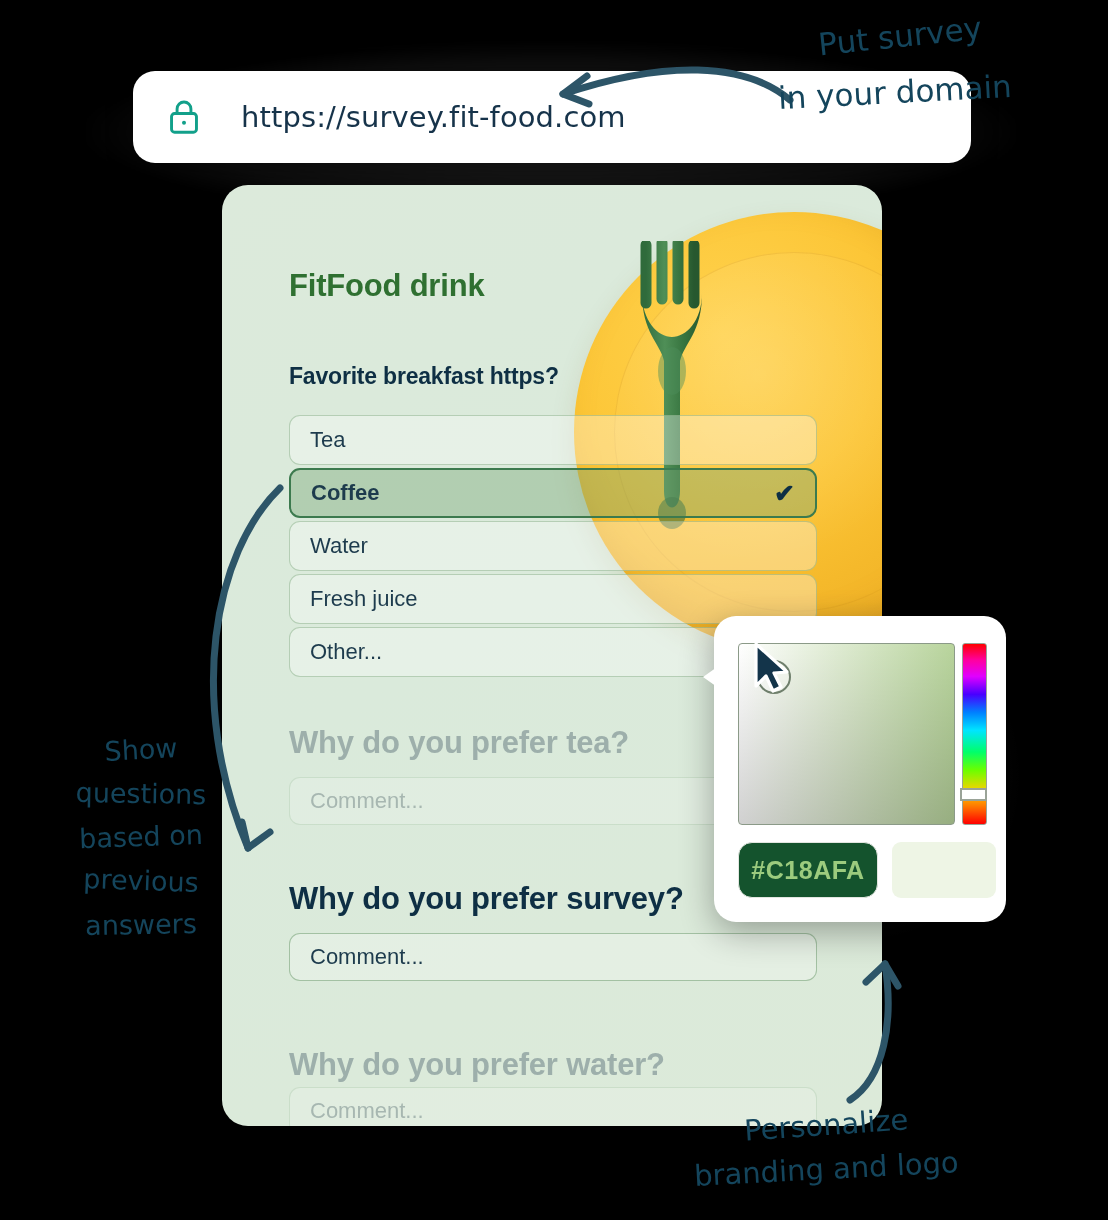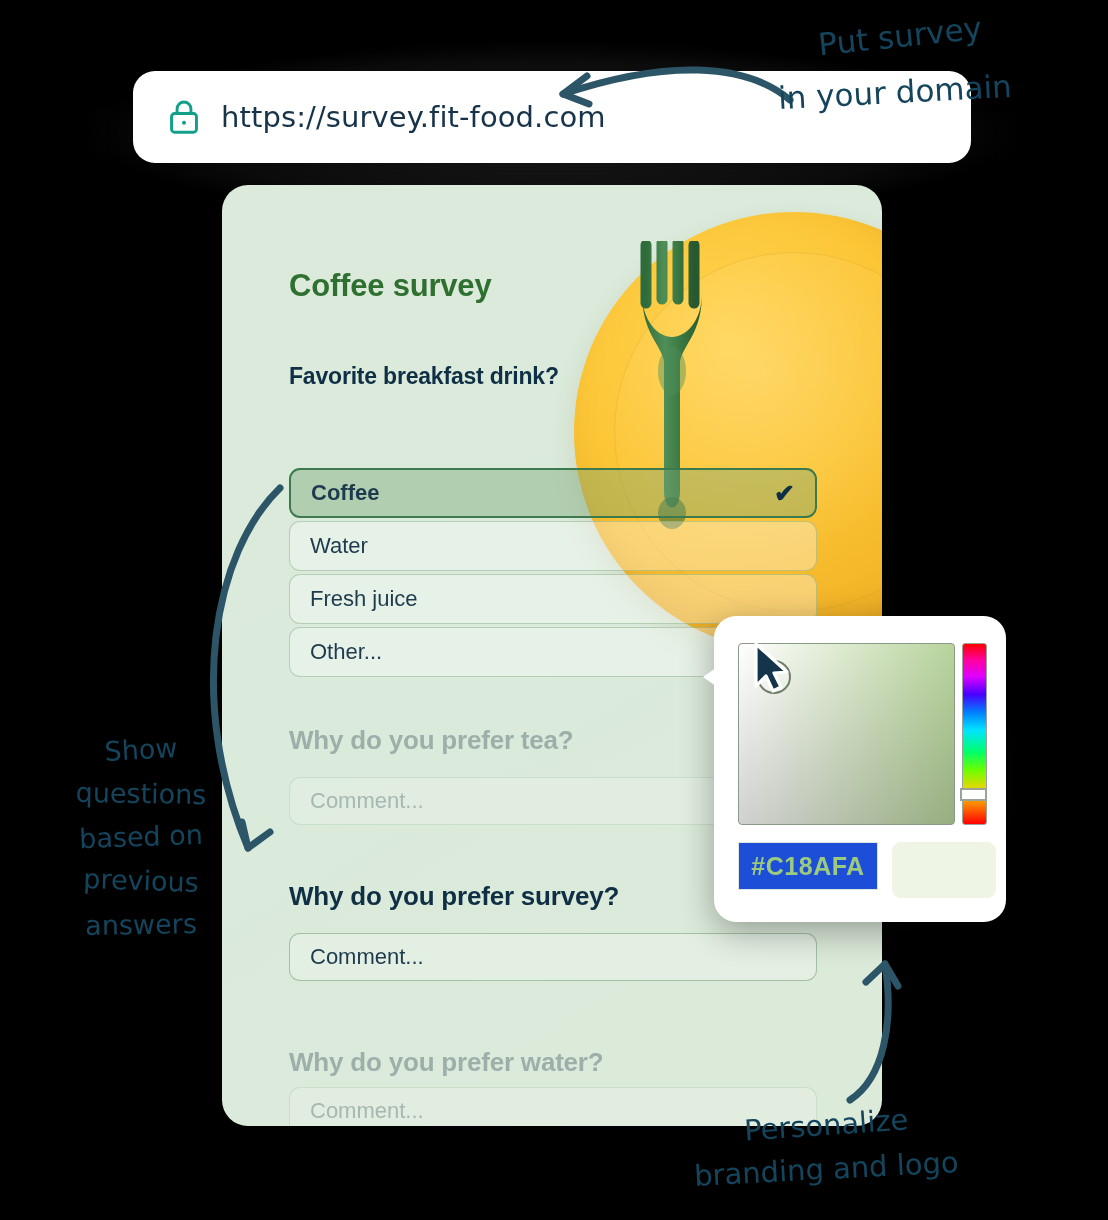--- a/index.html
+++ b/index.html
@@ -20,20 +20,21 @@
   #urlbar{
     left:133px;top:71px;width:838px;height:92px;border-radius:22px;
     background:#fff;display:flex;align-items:center;gap:20px;padding:0 34px;
     box-sizing:border-box;
     box-shadow:0 6px 26px rgba(0,0,0,.35);
   }
   #lock-icon{width:34px;height:36px;flex:0 0 auto;}
   #url-text{
     font-size:29px;color:#16334a;letter-spacing:.1px;white-space:nowrap;
     font-family:"DejaVu Sans", sans-serif;
+    margin-left:20px;
   }
 
   
   #survey-card{
     left:222px;top:185px;width:660px;height:941px;border-radius:26px;
     overflow:hidden;
     background:linear-gradient(150deg,#dceadb 0%,#daeadb 45%,#dcead9 100%);
   }
   #plate{
     position:absolute;right:-132px;top:27px;width:440px;height:440px;border-radius:50%;
@@ -64,21 +65,21 @@
     background:rgba(255,255,255,.34);
     border:1.5px solid rgba(120,165,120,.45);
   }
   .option.selected{
     background:rgba(122,168,118,.42);
     border:2.5px solid #3c7a4e;
     font-weight:bold;
   }
   .option .chk{margin-left:auto;font-size:25px;color:#0e2f44;line-height:1;}
 
-  .q-label{position:absolute;left:67px;font-size:26px;font-weight:bold;letter-spacing:-.2px;}
+  .q-label{position:absolute;left:67px;font-size:31px;font-weight:bold;letter-spacing:-.2px;}
   .q-label.active{color:#0e2f44;}
   .q-label.muted{color:#9dafab;}
 
   .comment{
     position:absolute;left:67px;width:528px;height:48px;border-radius:11px;
     box-sizing:border-box;display:flex;align-items:center;padding:0 20px;
     font-size:22px;
   }
   .comment.active{
     background:rgba(255,255,255,.26);
@@ -126,22 +127,22 @@
     background:linear-gradient(to bottom,
       #ff0000 0%, #ff00a0 9%, #e000ff 18%, #4800ff 28%,
       #0080ff 38%, #00e5ff 48%, #00ff6a 60%, #6aff00 70%,
       #ffd000 82%, #ff7a00 90%, #ff0000 100%);
   }
   #hue-handle{
     position:absolute;left:246px;top:172px;width:27px;height:13px;
     border:2px solid #9aa398;background:#fff;box-sizing:border-box;
   }
   #hex-field{
-    position:absolute;left:24px;top:226px;width:140px;height:48px;border-radius:0;
-    border:1.5px solid #e2e6e0;background:#1d4ed8;display:flex;align-items:center;
+    position:absolute;left:24px;top:226px;width:140px;height:56px;border-radius:14px;
+    border:1.5px solid #e2e6e0;background:#14532d;display:flex;align-items:center;
     justify-content:center;font-size:25px;font-weight:bold;color:#9ccb7e;
     letter-spacing:.5px;box-sizing:border-box;
   }
   #hex-swatch{
     position:absolute;left:178px;top:226px;width:104px;height:56px;border-radius:9px;
     background:#eef5e5;
   }
 
   
   .hand{
@@ -202,23 +203,26 @@
         <stop offset="100%" stop-color="#27582f"></stop>
       </linearGradient>
     </defs>
     <path d="M12 4 v58 M28 2 v56 M44 2 v56 M60 4 v58" stroke="url(#forkg)" stroke-width="11" stroke-linecap="round" fill="none"></path>
     <path d="M8 52 C8 92 26 102 30 120 L30 250 C30 272 46 272 46 250 L46 120
              C50 102 68 92 68 52 C68 80 52 96 38 96 C24 96 8 80 8 52 Z" fill="url(#forkg)"></path>
     <ellipse cx="38" cy="130" rx="14" ry="24" fill="#4e8f5a" opacity=".45"></ellipse>
     <ellipse cx="38" cy="272" rx="14" ry="16" fill="#2b6234" opacity=".55"></ellipse>
   </svg>
 
-  <div id="survey-title">Coffee survey</div>
-  <div id="question-1-label">Favorite breakfast drink?</div>
-
+  <div id="survey-title">FitFood drink</div>
+  <div id="question-1-label">Favorite breakfast https?</div>
+
+  <div class="option" style="top:230px;">
+    <span>Tea</span>
+  </div>
   <div class="option selected" style="top:283px;">
     <span>Coffee</span>
     <span class="chk">✔</span>
   </div>
   <div class="option" style="top:336px;">
     <span>Water</span>
   </div>
   <div class="option" style="top:389px;">
     <span>Fresh juice</span>
   </div>

